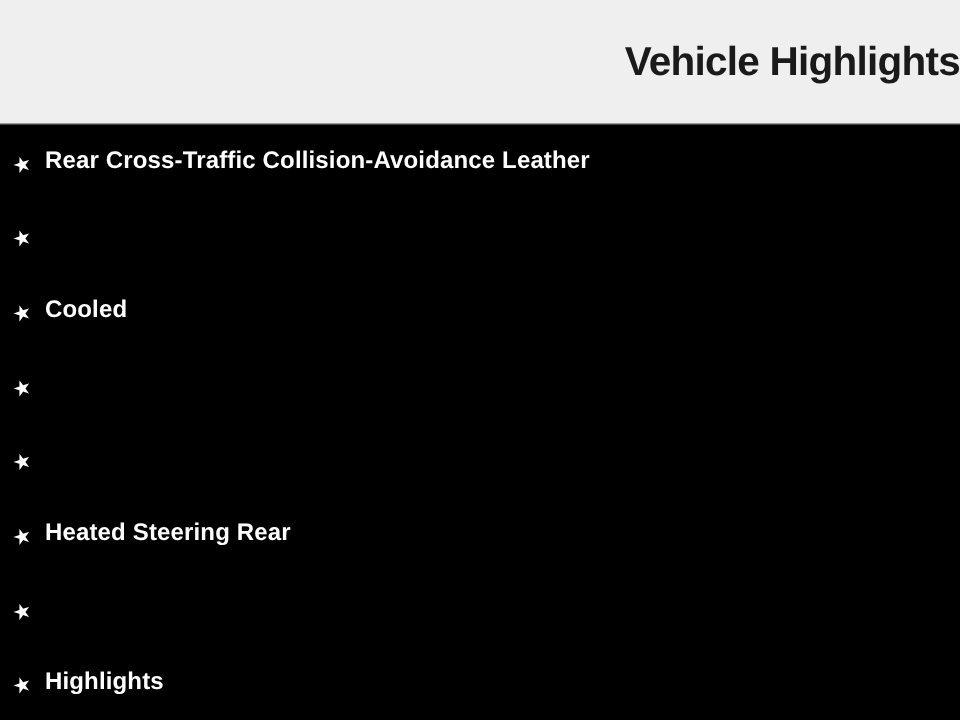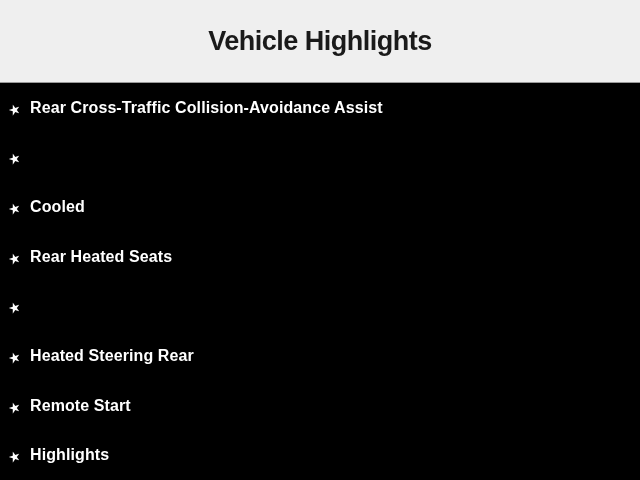--- a/index.html
+++ b/index.html
@@ -13,21 +13,21 @@
     font-family: "Liberation Sans", "DejaVu Sans", sans-serif;
     overflow: hidden;
   }
   .header {
     box-sizing: border-box;
     height: 83px;
     background: #efefef;
     border-bottom: 1px solid #9a9a9a;
     display: flex;
     align-items: center;
-    justify-content: center;
+    justify-content: flex-end;
   }
   .header .title {
     font-size: 27px;
     font-weight: bold;
     color: #1a1a1a;
     letter-spacing: -0.5px;
   }
   .list {
     height: 397px;
     display: flex;
@@ -60,48 +60,46 @@
 </head>
 <body>
 
 <div class="header" style="background: rgb(239, 239, 239);">
   <div class="title" style="color: rgb(26, 26, 26);">Vehicle Highlights</div>
 </div>
 
 <div class="list" id="highlights-list" style="background: rgb(0, 0, 0);">
   <div class="item">
     <span class="star">★</span>
-    <span class="label">Rear Cross-Traffic Collision-Avoidance Assist</span>
+    <span class="label">Rear Cross-Traffic Collision-Avoidance Leather</span>
   </div>
 
   <div class="item">
     <span class="star">★</span>
   </div>
 
   <div class="item">
     <span class="star">★</span>
     <span class="label">Cooled</span>
   </div>
 
   <div class="item">
     <span class="star">★</span>
-    <span class="label">Rear Heated Seats</span>
   </div>
 
   <div class="item">
     <span class="star">★</span>
   </div>
 
   <div class="item">
     <span class="star">★</span>
     <span class="label">Heated Steering Rear</span>
   </div>
 
   <div class="item">
     <span class="star">★</span>
-    <span class="label">Remote Start</span>
   </div>
 
   <div class="item">
     <span class="star">★</span>
     <span class="label">Highlights</span>
   </div>
 </div>
 
 </body></html>

